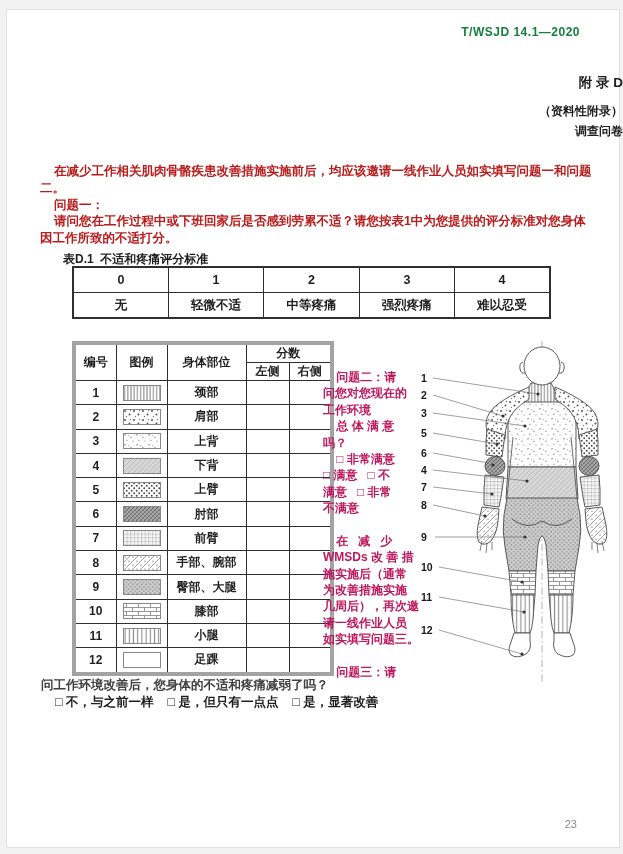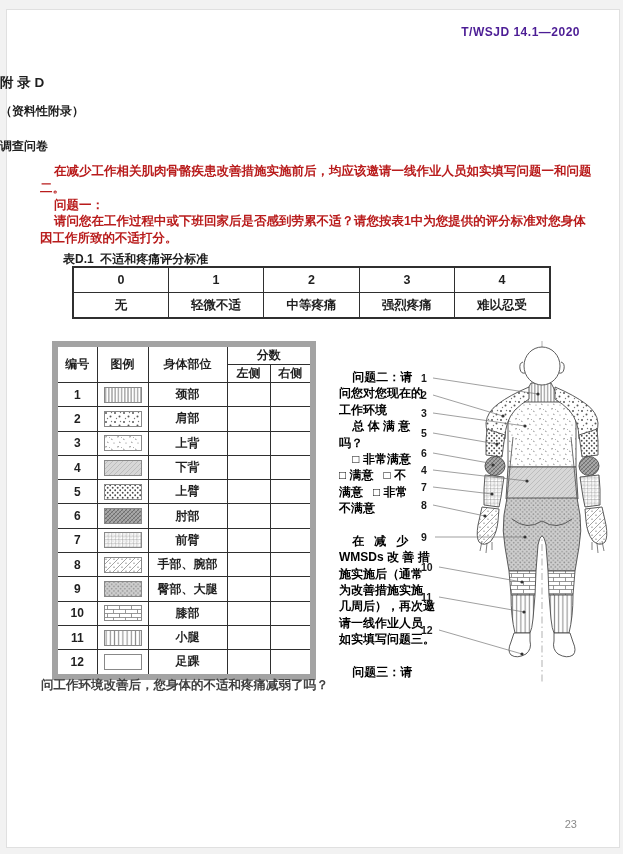--- a/index.html
+++ b/index.html
@@ -1,39 +1,39 @@
 <!DOCTYPE html>
 <html><head>
 <meta charset="utf-8">
 <style>
   html,body{margin:0;padding:0;}
   body{background:#ededed;font-family:"Liberation Sans",sans-serif;}
   .stage{position:relative;width:623px;height:854px;background:#f2f2f2;overflow:hidden;}
   .sheet{position:absolute;left:6px;top:9px;width:612px;height:837px;background:#ffffff;
          border:1px solid #e0e0e0;}
   .abs{position:absolute;}
-  .doc-code{top:25px;right:43px;font-size:12px;font-weight:700;color:#4c1d95;letter-spacing:0.5px;}
-  .title-block{top:74px;left:0;width:623px;text-align:left;color:#1f1f1f;}
+  .doc-code{top:25px;right:43px;font-size:12px;font-weight:700;color:#15803d;letter-spacing:0.5px;}
+  .title-block{top:74px;left:0;width:623px;text-align:right;color:#1f1f1f;}
   .title-block .t1{font-size:13.5px;font-weight:700;}
   .title-block .t2{font-size:12px;font-weight:700;margin-top:11px;}
-  .title-block .t3{font-size:12px;font-weight:700;margin-top:18px;}
+  .title-block .t3{font-size:12px;font-weight:700;margin-top:3px;}
   .intro{top:163px;left:40px;width:552px;font-size:12.5px;font-weight:600;color:#b91c1c;}
   .intro .line{white-space:pre;line-height:16.8px;}
   .tbl-caption{top:251px;left:63px;font-size:12px;font-weight:700;color:#1f1f1f;white-space:pre;}
   table{border-collapse:collapse;table-layout:fixed;}
   .score-table{top:266px;left:72px;width:479px;border:2px solid #2f2f2f;}
   .score-table td{border:1px solid #2f2f2f;height:24px;text-align:center;
                   font-size:12.5px;font-weight:600;color:#1f1f1f;padding:0;}
-  .body-table{top:341px;left:52px;width:258px;border:6px solid #a3a3a3;}
+  .body-table{top:341px;left:72px;width:258px;border:4px solid #a3a3a3;}
   .body-table td,.body-table th{border:1px solid #2f2f2f;text-align:center;vertical-align:middle;
                   font-size:12px;font-weight:600;color:#1f1f1f;padding:0;}
   .body-table .hdr{height:17px;}
   .body-table .datarow td{height:23.3px;}
   .swatch{display:inline-block;vertical-align:middle;}
-  .middle-col{top:369px;left:323px;width:126px;font-size:12px;font-weight:600;color:#000000;margin-left:16px;}
+  .middle-col{top:369px;left:323px;width:126px;font-size:12px;font-weight:600;color:#be185d;}
   .middle-col .mline{white-space:pre;line-height:16.4px;height:16.4px;}
   .figure-svg{top:337px;left:418px;}
   .closing-q{top:677px;left:41px;font-size:12.5px;font-weight:600;color:#404040;white-space:pre;}
   .closing-opts{top:694px;left:55px;font-size:12.5px;font-weight:600;color:#1f1f1f;white-space:pre;}
   .page-num{top:818px;right:46px;font-size:11px;color:#8a8a8a;}
   .defs-holder{position:absolute;width:0;height:0;}
   svg text{font-family:"Liberation Sans",sans-serif;}
 </style>
 </head>
 <body>
@@ -376,14 +376,15 @@
       <text x="3" y="154">7</text>
       <text x="3" y="172">8</text>
       <text x="3" y="204">9</text>
       <text x="3" y="234">10</text>
       <text x="3" y="264">11</text>
       <text x="3" y="297">12</text>
     </g>
   </svg>
 
   <div class="abs closing-q">问工作环境改善后，您身体的不适和疼痛减弱了吗？</div>
+  <div class="abs closing-opts">□ 不，与之前一样    □ 是，但只有一点点    □ 是，显著改善</div>
   <div class="abs page-num">23</div>
 </div>
 
 </body></html>

